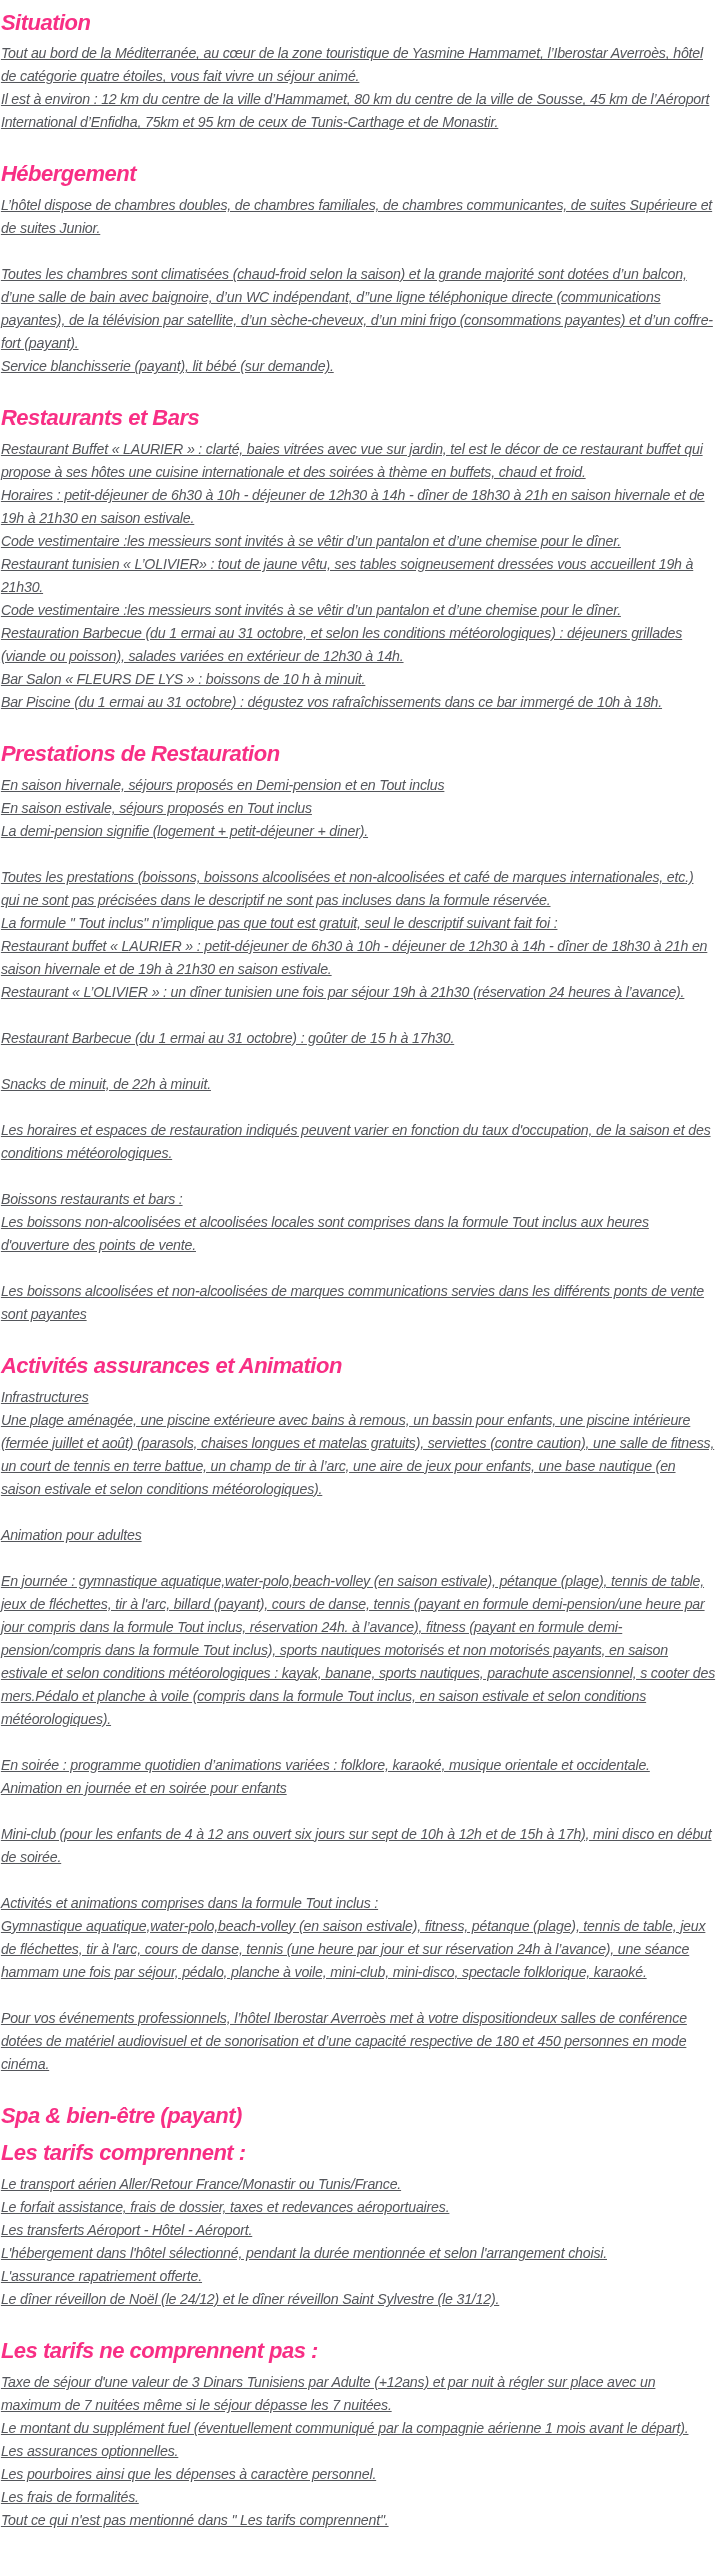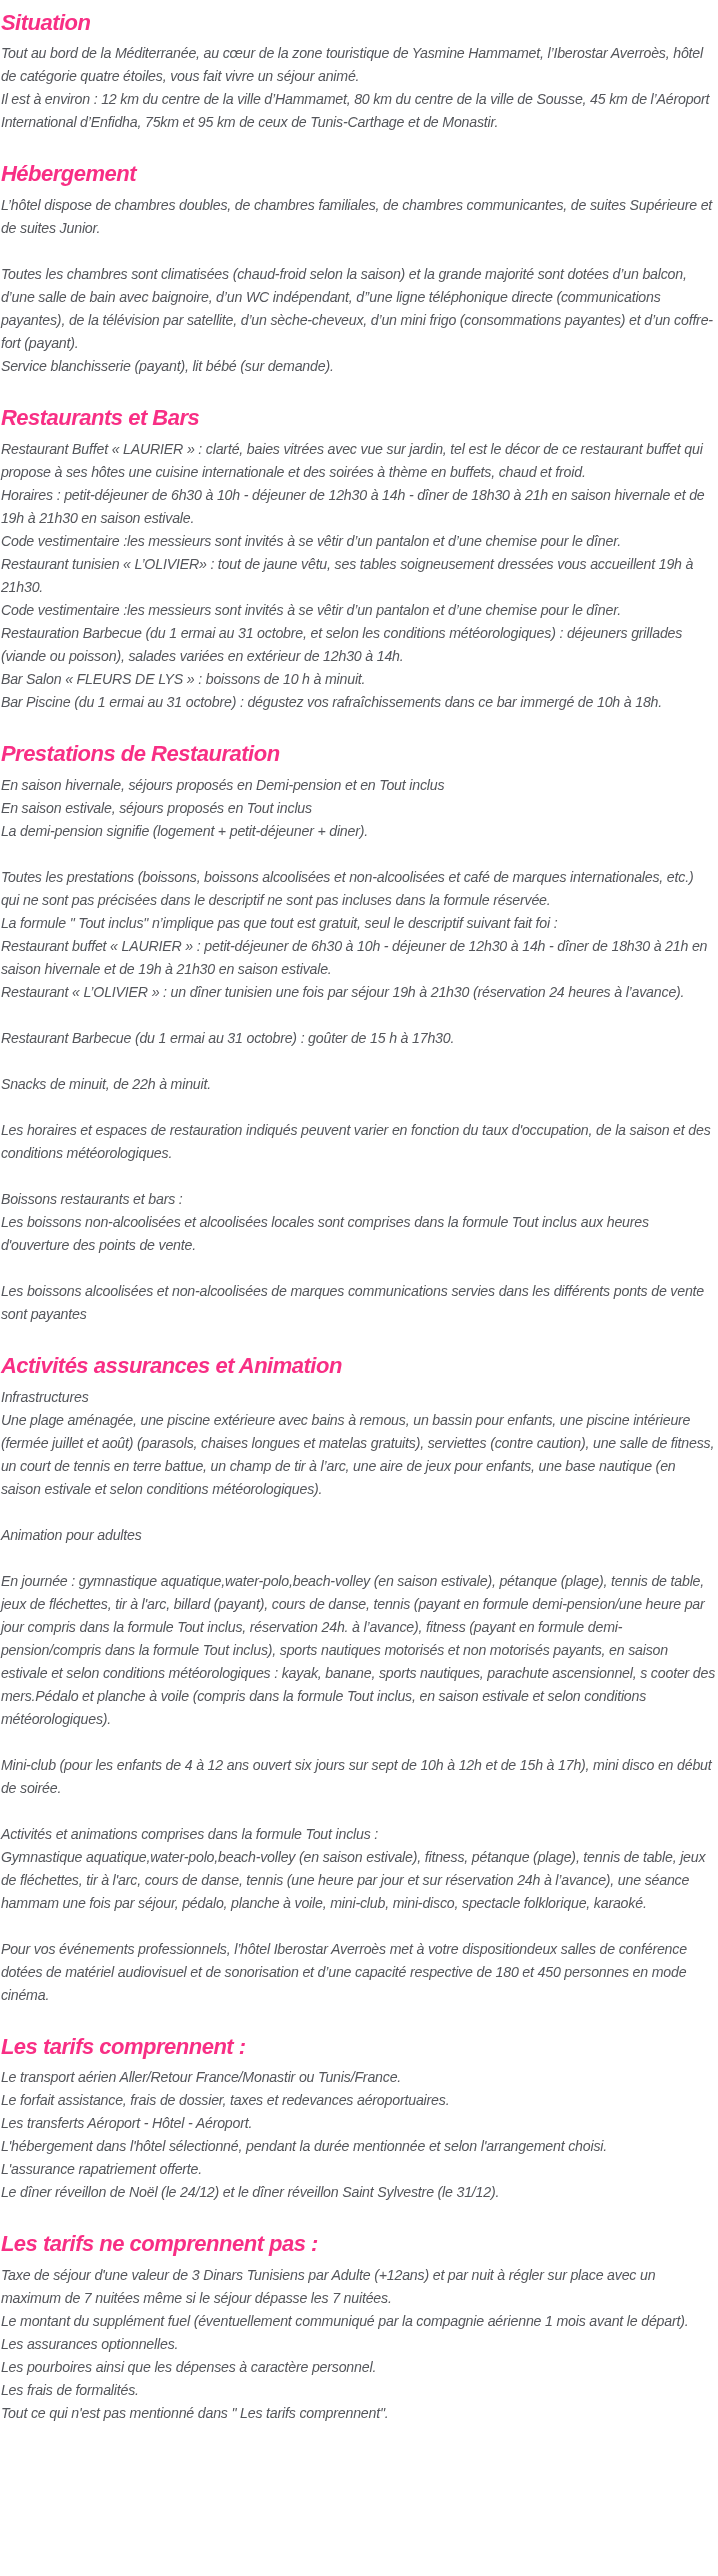--- a/index.html
+++ b/index.html
@@ -30,20 +30,21 @@
     letter-spacing: -0.5px;
     margin: 3.8px 0 2.8px 0;
   }
   p.body-text {
     color: var(--body-color);
     font-size: 14.2px;
     line-height: 23px;
     letter-spacing: -0.2px;
     margin: 0 0 23px 0;
     white-space: pre-line;
+    text-decoration: underline;
   }
 </style>
 </head>
 <body>
 
 <div class="doc">
 
   <section>
     <h2 class="section-title">Situation</h2>
     <p class="body-text">Tout au bord de la Méditerranée, au cœur de la zone touristique de Yasmine Hammamet, l’Iberostar Averroès, hôtel de catégorie quatre étoiles, vous fait vivre un séjour animé.
@@ -85,30 +86,33 @@
 Les boissons non-alcoolisées et alcoolisées locales sont comprises dans la formule Tout inclus aux heures d'ouverture des points de vente.</p>
     <p class="body-text">Les boissons alcoolisées et non-alcoolisées de marques communications servies dans les différents ponts de vente sont payantes</p>
   </section>
 
   <section>
     <h2 class="section-title">Activités assurances et Animation</h2>
     <p class="body-text">Infrastructures
 Une plage aménagée, une piscine extérieure avec bains à remous, un bassin pour enfants, une piscine intérieure (fermée juillet et août) (parasols, chaises longues et matelas gratuits), serviettes (contre caution), une salle de fitness, un court de tennis en terre battue, un champ de tir à l’arc, une aire de jeux pour enfants, une base nautique (en saison estivale et selon conditions météorologiques).</p>
     <p class="body-text">Animation pour adultes</p>
     <p class="body-text">En journée : gymnastique aquatique,water-polo,beach-volley (en saison estivale), pétanque (plage), tennis de table, jeux de fléchettes, tir à l'arc, billard (payant), cours de danse, tennis (payant en formule demi-pension/une heure par jour compris dans la formule Tout inclus, réservation 24h. à l’avance), fitness (payant en formule demi-pension/compris dans la formule Tout inclus), sports nautiques motorisés et non motorisés payants, en saison estivale et selon conditions météorologiques : kayak, banane, sports nautiques, parachute ascensionnel, s cooter des mers.Pédalo et planche à voile (compris dans la formule Tout inclus, en saison estivale et selon conditions météorologiques).</p>
+    <p class="body-text">En soirée : programme quotidien d’animations variées : folklore, karaoké, musique orientale et occidentale.
+Animation en journée et en soirée pour enfants</p>
     <p class="body-text">Mini-club (pour les enfants de 4 à 12 ans ouvert six jours sur sept de 10h à 12h et de 15h à 17h), mini disco en début de soirée.</p>
     <p class="body-text">Activités et animations comprises dans la formule Tout inclus :
 Gymnastique aquatique,water-polo,beach-volley (en saison estivale), fitness, pétanque (plage), tennis de table, jeux de fléchettes, tir à l'arc, cours de danse, tennis (une heure par jour et sur réservation 24h à l’avance), une séance hammam une fois par séjour, pédalo, planche à voile, mini-club, mini-disco, spectacle folklorique, karaoké.</p>
   </section>
 
   <section>
     <p class="body-text">Pour vos événements professionnels, l’hôtel Iberostar Averroès met à votre dispositiondeux salles de conférence  dotées de matériel audiovisuel et de sonorisation et d’une capacité respective de 180 et 450 personnes en mode cinéma.</p>
   </section>
 
   <section>
+    <h2 class="section-title">Spa &amp; bien-être (payant)</h2>
   </section>
 
   <section>
     <h2 class="section-title">Les tarifs comprennent :</h2>
     <p class="body-text">Le transport aérien Aller/Retour France/Monastir ou Tunis/France.
 Le forfait assistance, frais de dossier, taxes et redevances aéroportuaires.
 Les transferts Aéroport - Hôtel - Aéroport.
 L'hébergement dans l'hôtel sélectionné, pendant la durée mentionnée et selon l'arrangement choisi.
 L'assurance rapatriement offerte.
 Le dîner réveillon de Noël (le 24/12) et le dîner réveillon Saint Sylvestre (le 31/12).</p>

